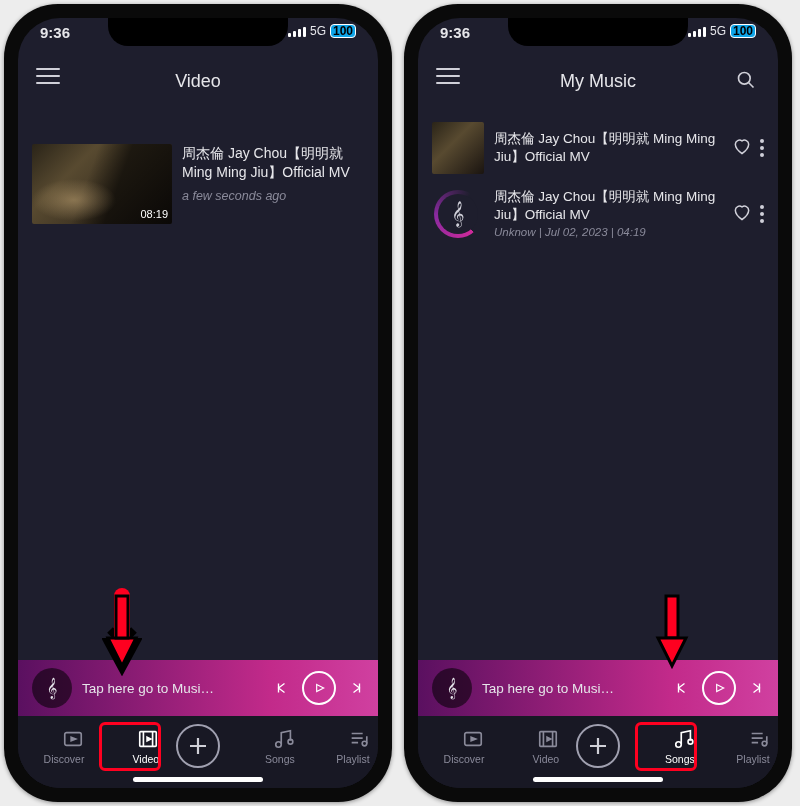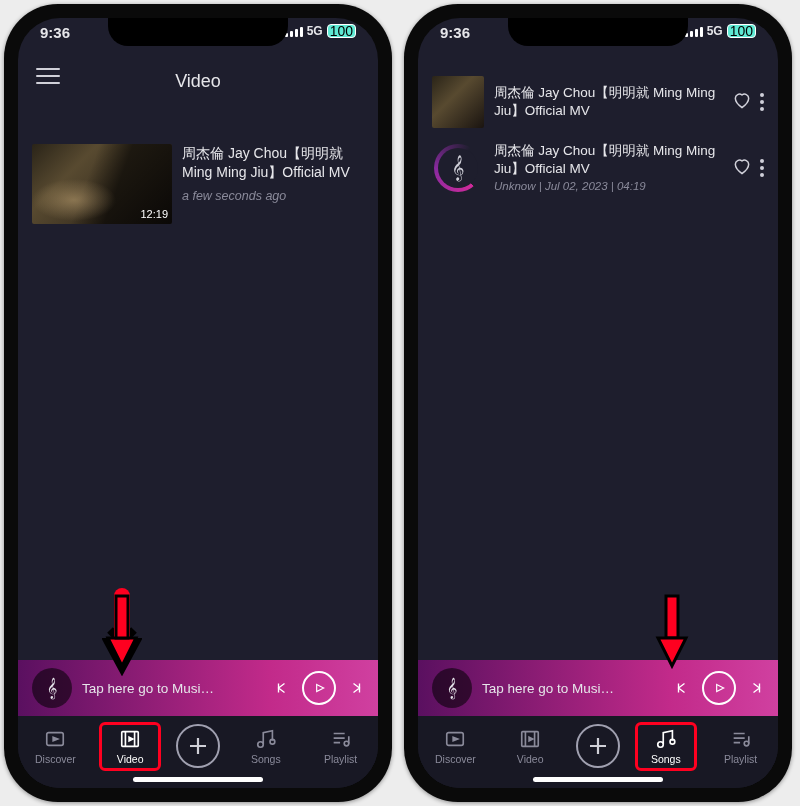--- a/index.html
+++ b/index.html
@@ -43,22 +43,22 @@
   
   .status{
     height:40px;display:flex;align-items:flex-start;justify-content:space-between;
     padding:6px 22px 0;font-size:15px;font-weight:600;
   }
   .status .right{display:flex;align-items:center;gap:4px;}
   .sig{display:flex;gap:2px;align-items:flex-end;height:12px}
   .sig i{width:3px;background:#fff;border-radius:1px}
   .sig i:nth-child(1){height:4px}.sig i:nth-child(2){height:6px}
   .sig i:nth-child(3){height:8px}.sig i:nth-child(4){height:10px}
-  .bat{border:1.5px solid #fff;border-radius:4px;padding:0 2px;font-size:14px;line-height:12px;background:#5eead4;color:#000;font-weight:400}
-  .fiveg{font-size:12px;font-weight:700}
+  .bat{border:1.5px solid #fff;border-radius:4px;padding:0 2px;font-size:12px;line-height:12px;background:#0ea5e9;color:#000;font-weight:700}
+  .fiveg{font-size:12px;font-weight:400}
   
   .header{
     height:46px;display:flex;align-items:center;justify-content:center;position:relative;
     font-size:18px;
   }
   .ham{position:absolute;left:18px;top:10px;width:24px;display:flex;flex-direction:column;gap:5px}
   .ham i{height:2px;background:#d0d0d8;border-radius:1px}
   .srch{position:absolute;right:18px;top:8px;width:28px;height:28px;display:flex;align-items:center;justify-content:center}
   .srch svg{width:20px;height:20px;stroke:#d0d0d8;stroke-width:2;fill:none}
   .content{flex:1;padding:6px 14px;overflow:hidden}
@@ -97,21 +97,21 @@
   .mini .txt{flex:1;white-space:nowrap;overflow:hidden;text-overflow:ellipsis}
   .mini .ctl{display:flex;align-items:center;gap:10px}
   .pbtn{width:18px;height:18px;display:flex;align-items:center;justify-content:center}
   .pbtn svg{width:18px;height:18px;stroke:#fff;stroke-width:1.8;fill:none}
   .play{width:34px;height:34px;border:2px solid #fff;border-radius:50%;display:flex;align-items:center;justify-content:center}
   .play svg{width:14px;height:14px;fill:none;stroke:#fff;stroke-width:2}
   
   .tabs{
     height:72px;background:var(--bg2);display:flex;align-items:center;justify-content:space-around;padding-bottom:12px;
   }
-  .tab{display:flex;flex-direction:column;align-items:center;gap:3px;color:var(--muted);font-size:10.5px;width:58px;padding:4px 0;border-radius:6px}
+  .tab{display:flex;flex-direction:column;align-items:flex-end;gap:3px;color:var(--muted);font-size:10.5px;width:58px;padding:4px 0;border-radius:6px}
   .tab.active{color:#fff}
   .tab svg{width:22px;height:22px;stroke:currentColor;stroke-width:1.8;fill:none}
   .plus{width:44px;height:44px;border:2px solid #a0a0b0;border-radius:50%;display:flex;align-items:center;justify-content:center;color:#d0d0d8}
   .plus svg{width:24px;height:24px;stroke:currentColor;stroke-width:2.2}
   .homebar{position:absolute;bottom:6px;left:50%;transform:translateX(-50%);width:130px;height:5px;background:#fff;border-radius:3px}
   .hl{outline:3px solid var(--red);outline-offset:-1px;border-radius:4px}
   
   .arrow{position:absolute;z-index:10;width:40px;height:90px}
   .arrow svg{width:100%;height:100%}
 </style>
@@ -141,21 +141,21 @@
           <i></i>
           <i></i>
           <i></i>
         </div>
       <span>Video</span>
     </div>
 
     <div class="content">
       <div class="v-item">
         <div class="thumb">
-          <span class="dur">12:19</span>
+          <span class="dur">08:19</span>
         </div>
         <div class="v-meta">
           <div>周杰倫 Jay Chou【明明就 Ming Ming Jiu】Official MV</div>
           <div class="v-sub">a few seconds ago</div>
         </div>
       </div>
     </div>
 
     <div class="mini">
       <div class="av">
@@ -241,20 +241,34 @@
             <i></i>
             <i></i>
             <i></i>
             <i></i>
           </span>
         <span class="fiveg">5G</span>
         <span class="bat">100</span>
       </div>
     </div>
 
+    <div class="header">
+      <div class="ham">
+          <i></i>
+          <i></i>
+          <i></i>
+        </div>
+      <span>My Music</span>
+      <div class="srch">
+        <svg viewBox="0 0 24 24">
+            <circle cx="10" cy="10" r="7"></circle>
+            <path d="M21 21l-6-6"></path>
+          </svg>
+      </div>
+    </div>
 
     <div class="content" style="padding-top:12px">
       <div class="m-item">
         <div class="m-thumb pic"></div>
         <div class="m-txt">
           <div>周杰倫 Jay Chou【明明就 Ming Ming Jiu】Official MV</div>
         </div>
         <div class="m-act">
           <span class="heart"><svg viewBox="0 0 24 24">
                 <path d="M12 21s-8-5.3-8-11a5 5 0 0 1 8-4 5 5 0 0 1 8 4c0 5.7-8 11-8 11z"></path>

